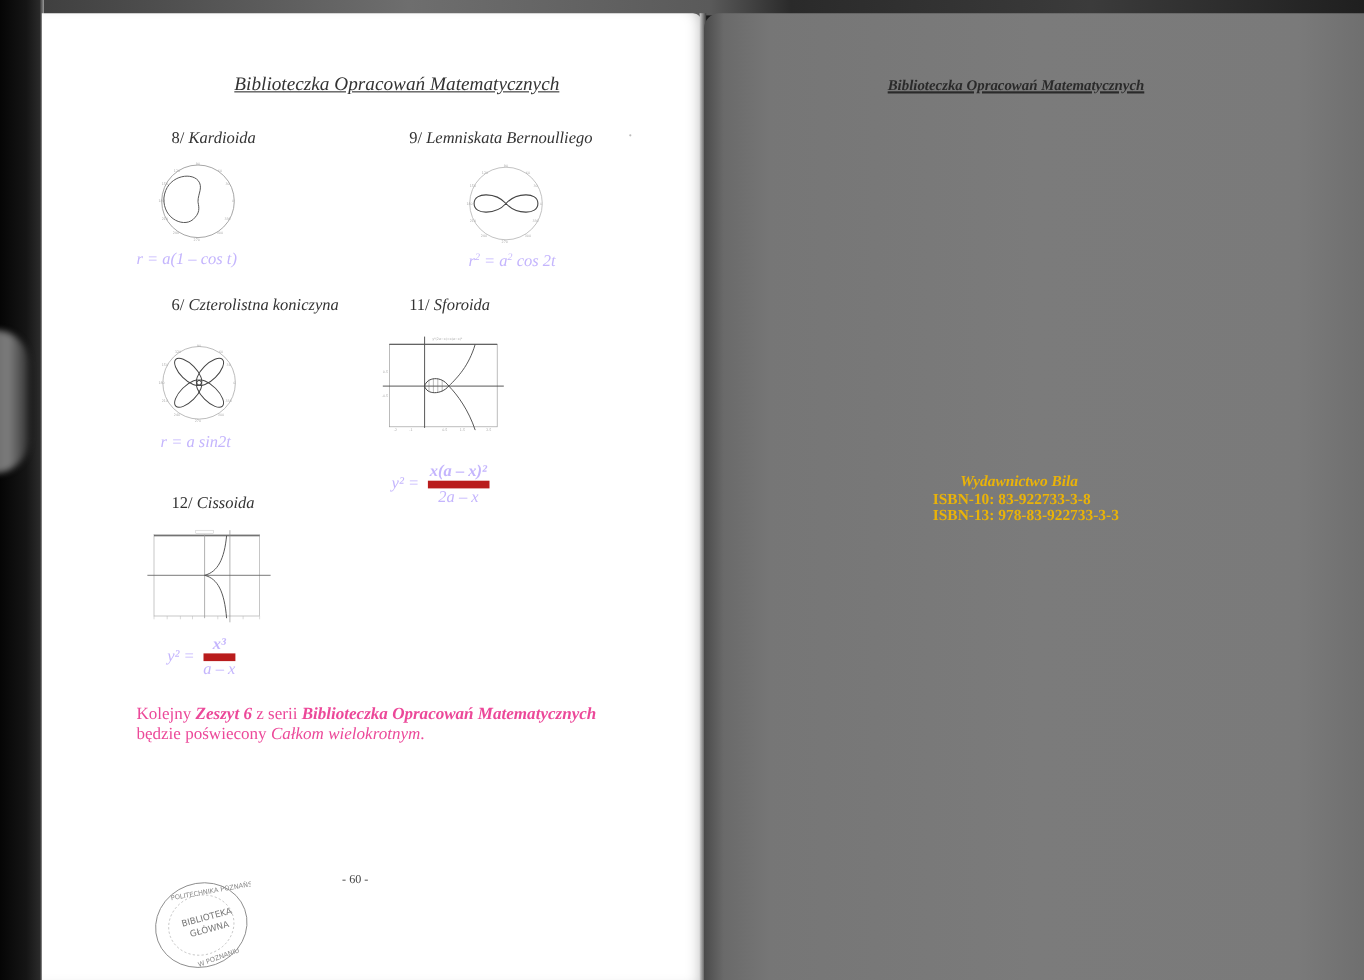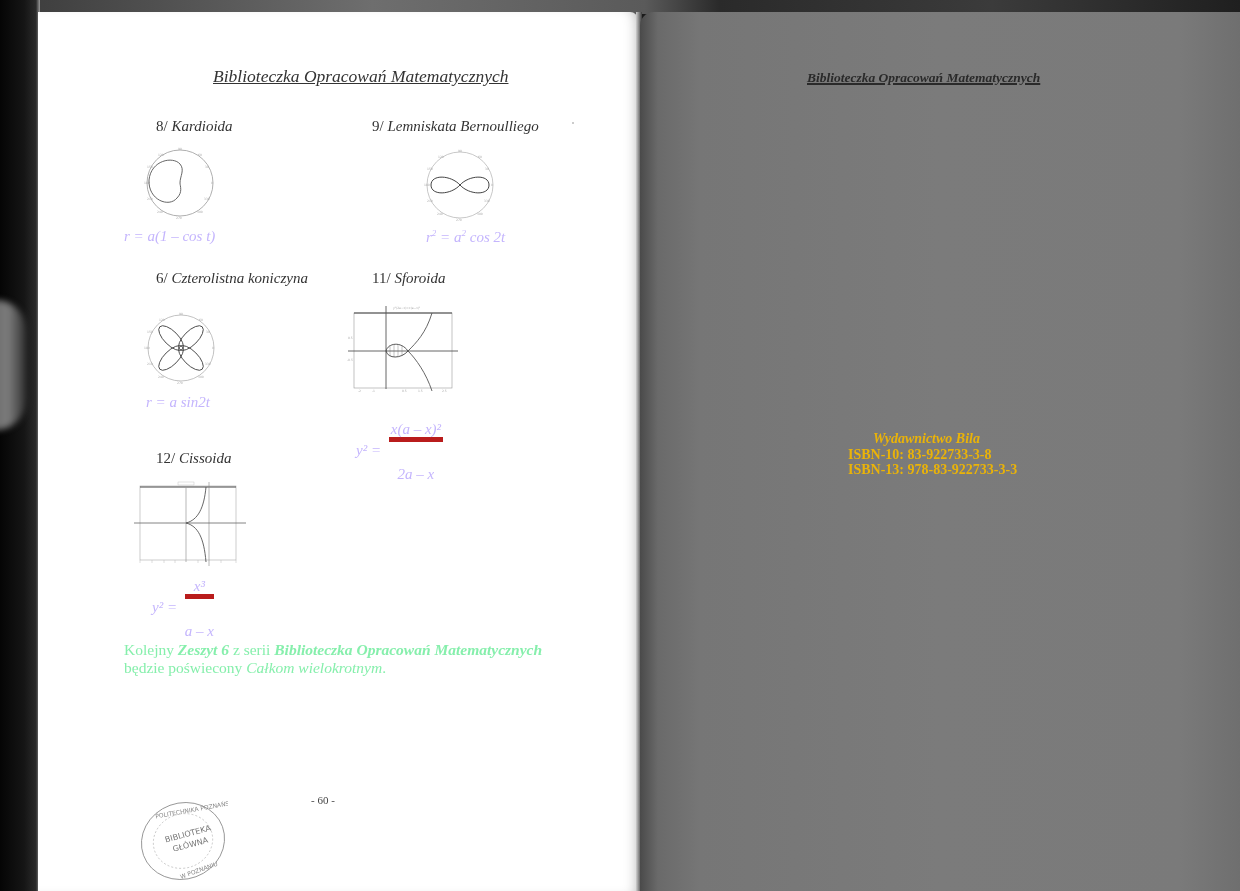--- a/index.html
+++ b/index.html
@@ -34,24 +34,24 @@
 
   .label { position:absolute; font-size:15px; color:#333; white-space:nowrap;margin-left:32px; }
   .label .num { font-style:normal; }
   .label .name { font-style:italic; }
   .formula { position:absolute; font-style:italic; color:#c4b5fd; font-size:15px; white-space:nowrap; }
 
   .fig { position:absolute; }
   svg { display:block; }
 
   .frac { display:inline-block; vertical-align:middle; text-align:center; margin-left:4px; }
-  .frac .n { display:block; border-bottom:5px solid #b91c1c; padding:0 2px; line-height:16px; }
-  .frac .d { display:block; line-height:16px;margin-top:24px; }
-
-  .para { position:absolute; left:124px; top:641px; font-size:15.5px; color:#86efac; line-height:18px; width:470px; }
+  .frac .n { display:block; border-bottom:7px solid #b91c1c; padding:0 2px; line-height:16px;font-weight:bold; }
+  .frac .d { display:block; line-height:16px; }
+
+  .para { position:absolute; left:124px; top:641px; font-size:15.5px; color:#ec4899; line-height:18px; width:470px; }
   .para b { font-style:italic; font-weight:bold; }
   .para i { }
 
   .pagenum { position:absolute; left:311px; top:794px; font-size:11px; color:#444; }
 
   .stamp { position:absolute; left:138px; top:800px; width:90px; height:82px; }
 
   .imprint { position:absolute; left:848px; top:431px; color:#eab308; font-weight:bold; font-size:14px; line-height:15.5px; }
   .imprint .pub { display:block; font-style:italic; padding-left:25px; }
   .imprint .isbn { display:block; }

